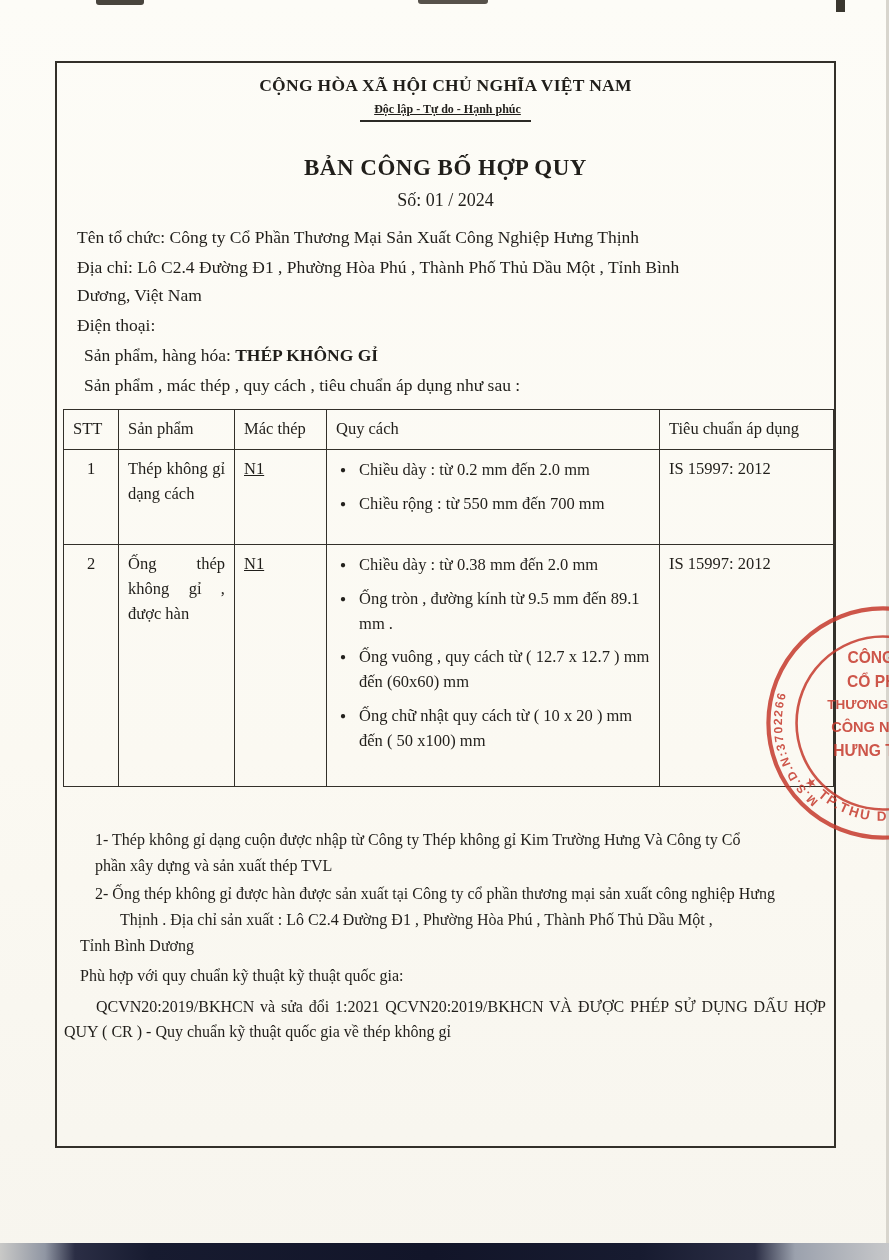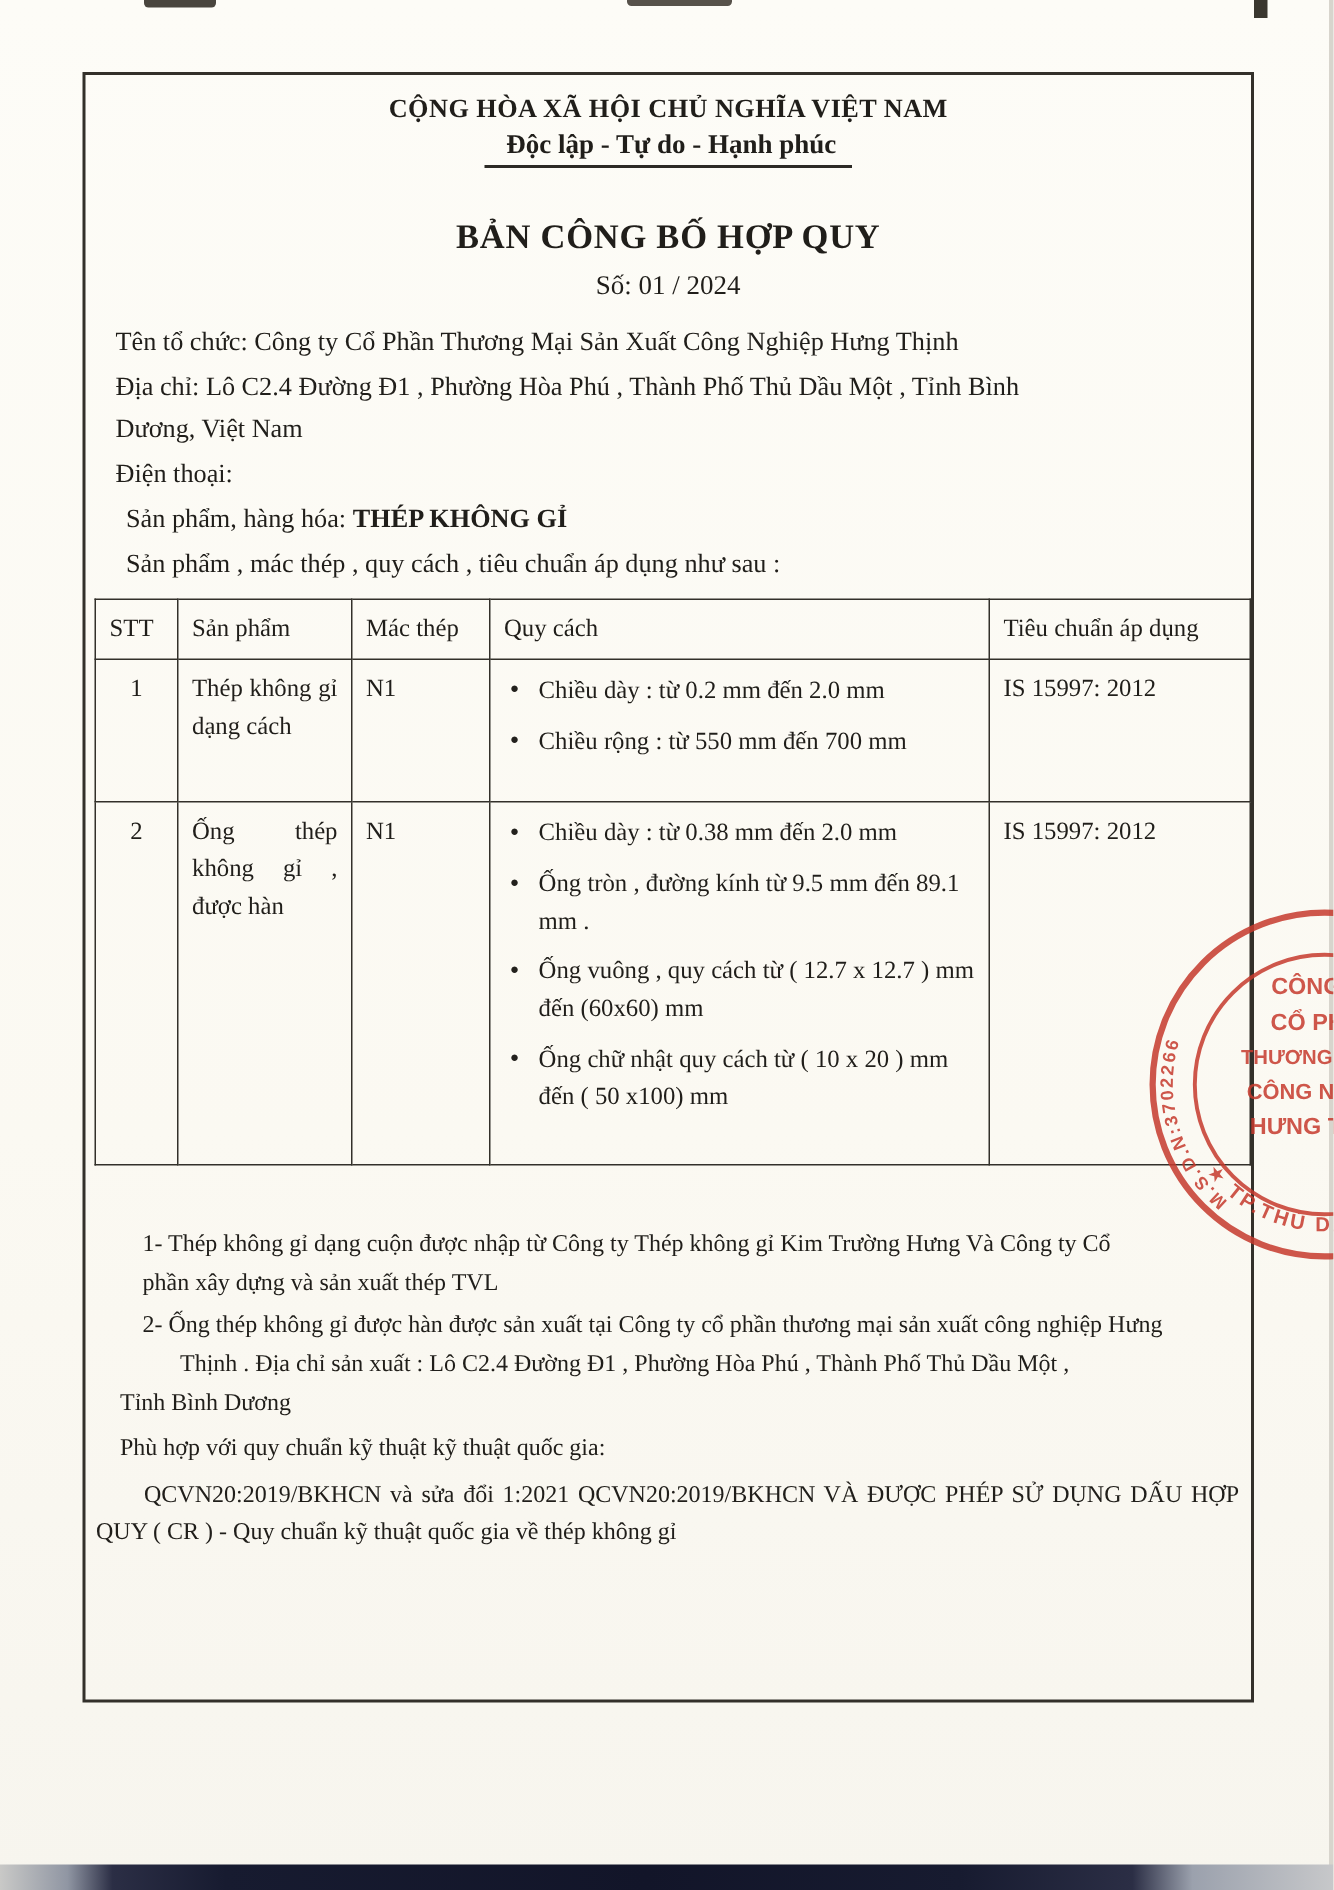--- a/index.html
+++ b/index.html
@@ -19,49 +19,49 @@
   .art-top3 { left:836px; top:0; width:9px; height:12px; background:#3a372f; }
   .art-right { left:886px; top:0; width:3px; height:1260px; background:#d8d5cd; }
   .scan-bar {
     position:absolute; left:0; bottom:0; width:889px; height:17px;
     background:linear-gradient(to right,
       #c9c9c7 0px, #9096a3 45px, #2b2e45 75px, #171b30 150px,
       #121529 430px, #171b30 640px, #2b2e45 755px, #9ba1ad 795px, #c7c8ca 889px);
   }
   
   .frame {
-    position:absolute; left:55px; top:48px; width:781px; height:1087px;
+    position:absolute; left:55px; top:61px; width:781px; height:1087px;
     border:2px solid #33302a;
   }
   .nat-header { text-align:center; padding-top:12px; }
   .nh1 { font-size:17.5px; font-weight:bold; letter-spacing:.3px; }
   .nh2-wrap { text-align:center; margin-top:3px; }
   .nh2 {
-    display:inline-block; font-size:18px; font-weight:bold;
-    border-bottom:2px solid #2c2a25; padding:0 10px 3px 14px;
+    display:inline-block; font-size:12px; font-weight:bold;
+    border-bottom:2px solid #2c2a25; padding:0 10px 3px 14px;text-decoration:underline;
   }
   .doc-title { text-align:center; font-size:23px; font-weight:bold; margin-top:33px; letter-spacing:.5px; }
   .doc-number { text-align:center; font-size:18px; margin-top:9px; }
   .body-block { margin:12px 14px 0 20px; font-size:17.5px; line-height:1.6; }
   .body-block p { margin-bottom:2px; }
   .p-address { max-width:650px; }
   .p-indent { margin-left:7px; }
   .bold { font-weight:bold; }
   
   .spec-table {
     border-collapse:collapse; margin:10px 0 0 6px;
     width:calc(100% - 6px); font-size:16.5px; line-height:1.5;
   }
   .spec-table th, .spec-table td {
     border:1.6px solid #33302a; vertical-align:top;
     text-align:left; font-weight:normal; padding:7px 9px;
   }
   .spec-table th { vertical-align:middle; height:40px; }
   .c-stt { text-align:center !important; }
-  .c-mt  { text-align:center; }
+  .c-mt  { text-align:center;text-decoration:underline; }
   .c-sp  { text-align:justify !important; }
   .row-1 td { height:95px; }
   .row-2 td { height:242px; }
   .qc-item { display:flex; gap:13px; margin:1px 0 9px 4px; }
   .qc-bullet { flex:0 0 auto; font-size:10px; line-height:2.3; color:#23211d; }
   
   .notes { margin:40px 20px 0 23px; font-size:16px; line-height:1.6; }
   .note-item1 { margin-left:15px; margin-bottom:3px; max-width:672px; }
   .note-item2 { margin-left:15px; padding-left:25px; text-indent:-25px; margin-bottom:0; max-width:700px; }
   .note-plain { margin-top:1px; }

